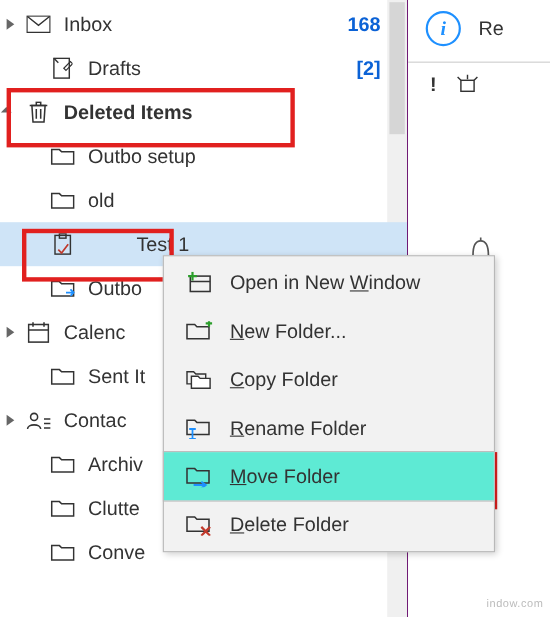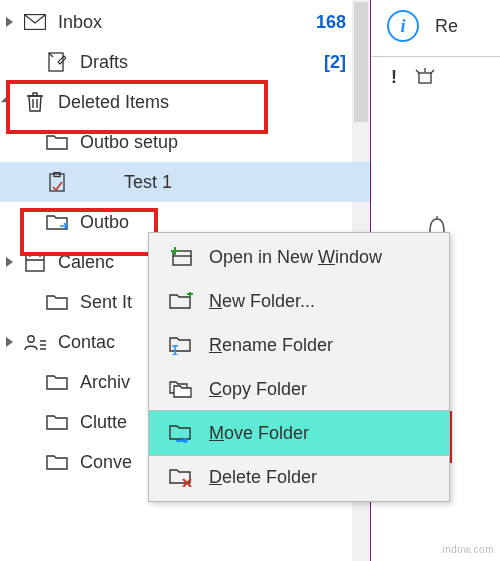--- a/index.html
+++ b/index.html
@@ -113,21 +113,21 @@
     flex: 1;
     white-space: nowrap;
     overflow: hidden;
     text-overflow: ellipsis;
   }
   .tree-count {
     color: #0b62d6;
     font-weight: bold;
     padding-right: 24px;
   }
-  .tree-item.bold .tree-label { font-weight: normal; }
+  .tree-item.bold .tree-label { font-weight: bold; }
   .tree-item.selected {
     background: #cfe4f7;
     gap: 44px;
   }
   .redbox {
     position: absolute;
     border: 4px solid #e1201f;
     pointer-events: none;
     z-index: 5;
   }
@@ -231,20 +231,28 @@
 
       <div class="tree-item child">
         <span class="tree-icon">
           <svg width="22" height="16" viewBox="0 0 22 16">
               <path d="M1 2 L8 2 L10 4 L21 4 L21 15 L1 15 Z" fill="none" stroke="#333" stroke-width="1.4"></path>
             </svg>
         </span>
         <span class="tree-label">Outbo setup</span>
       </div>
 
+      <div class="tree-item child">
+        <span class="tree-icon">
+          <svg width="22" height="16" viewBox="0 0 22 16">
+              <path d="M1 2 L8 2 L10 4 L21 4 L21 15 L1 15 Z" fill="none" stroke="#333" stroke-width="1.4"></path>
+            </svg>
+        </span>
+        <span class="tree-label">old</span>
+      </div>
 
       <div class="tree-item child selected">
         <span class="tree-icon">
           <svg width="18" height="20" viewBox="0 0 18 20">
               <rect x="2" y="2" width="14" height="17" fill="none" stroke="#333" stroke-width="1.3"></rect>
               <rect x="6" y="0.5" width="6" height="4" fill="none" stroke="#333" stroke-width="1.3"></rect>
               <path d="M5 15 L8 18 L14 10" fill="none" stroke="#c0392b" stroke-width="1.6"></path>
             </svg>
         </span>
         <span class="tree-label">Test 1</span>
@@ -375,34 +383,34 @@
         <svg width="24" height="18" viewBox="0 0 24 18">
             <path d="M1 3 L8 3 L10 5 L21 5 L21 16 L1 16 Z" fill="none" stroke="#333" stroke-width="1.4"></path>
             <path d="M18 2 L24 2 M21 -1 L21 5" stroke="#2a9d2a" stroke-width="2"></path>
           </svg>
       </span>
       <span class="cm-label"><span class="mn">N</span>ew Folder...</span>
     </div>
     <div class="cm-item">
       <span class="cm-icon">
         <svg width="24" height="20" viewBox="0 0 24 20">
+            <path d="M1 3 L7 3 L9 5 L18 5 L18 14 L1 14 Z" fill="none" stroke="#333" stroke-width="1.3"></path>
+            <path d="M5 7 L11 7 L13 9 L22 9 L22 18 L5 18 Z" fill="#fff" stroke="#333" stroke-width="1.3"></path>
+          </svg>
+      </span>
+      <span class="cm-label"><span class="mn">C</span>opy Folder</span>
+    </div>
+    <div class="cm-item">
+      <span class="cm-icon">
+        <svg width="24" height="20" viewBox="0 0 24 20">
             <path d="M1 3 L8 3 L10 5 L21 5 L21 16 L1 16 Z" fill="none" stroke="#333" stroke-width="1.4"></path>
             <path d="M6 11 L6 20 M3 11 L9 11 M3 20 L9 20" stroke="#1e90ff" stroke-width="1.6"></path>
           </svg>
       </span>
       <span class="cm-label"><span class="mn">R</span>ename Folder</span>
-    </div>
-    <div class="cm-item">
-      <span class="cm-icon">
-        <svg width="24" height="20" viewBox="0 0 24 20">
-            <path d="M1 3 L7 3 L9 5 L18 5 L18 14 L1 14 Z" fill="none" stroke="#333" stroke-width="1.3"></path>
-            <path d="M5 7 L11 7 L13 9 L22 9 L22 18 L5 18 Z" fill="#fff" stroke="#333" stroke-width="1.3"></path>
-          </svg>
-      </span>
-      <span class="cm-label"><span class="mn">C</span>opy Folder</span>
     </div>
     <div class="cm-item hover">
       <span class="cm-icon">
         <svg width="24" height="20" viewBox="0 0 24 20">
             <path d="M1 3 L8 3 L10 5 L21 5 L21 16 L1 16 Z" fill="none" stroke="#333" stroke-width="1.4"></path>
             <path d="M7 18 L17 18 M14 15 L18 18 L14 21" stroke="#1e90ff" stroke-width="1.8" fill="none"></path>
           </svg>
       </span>
       <span class="cm-label"><span class="mn">M</span>ove Folder</span>
     </div>

